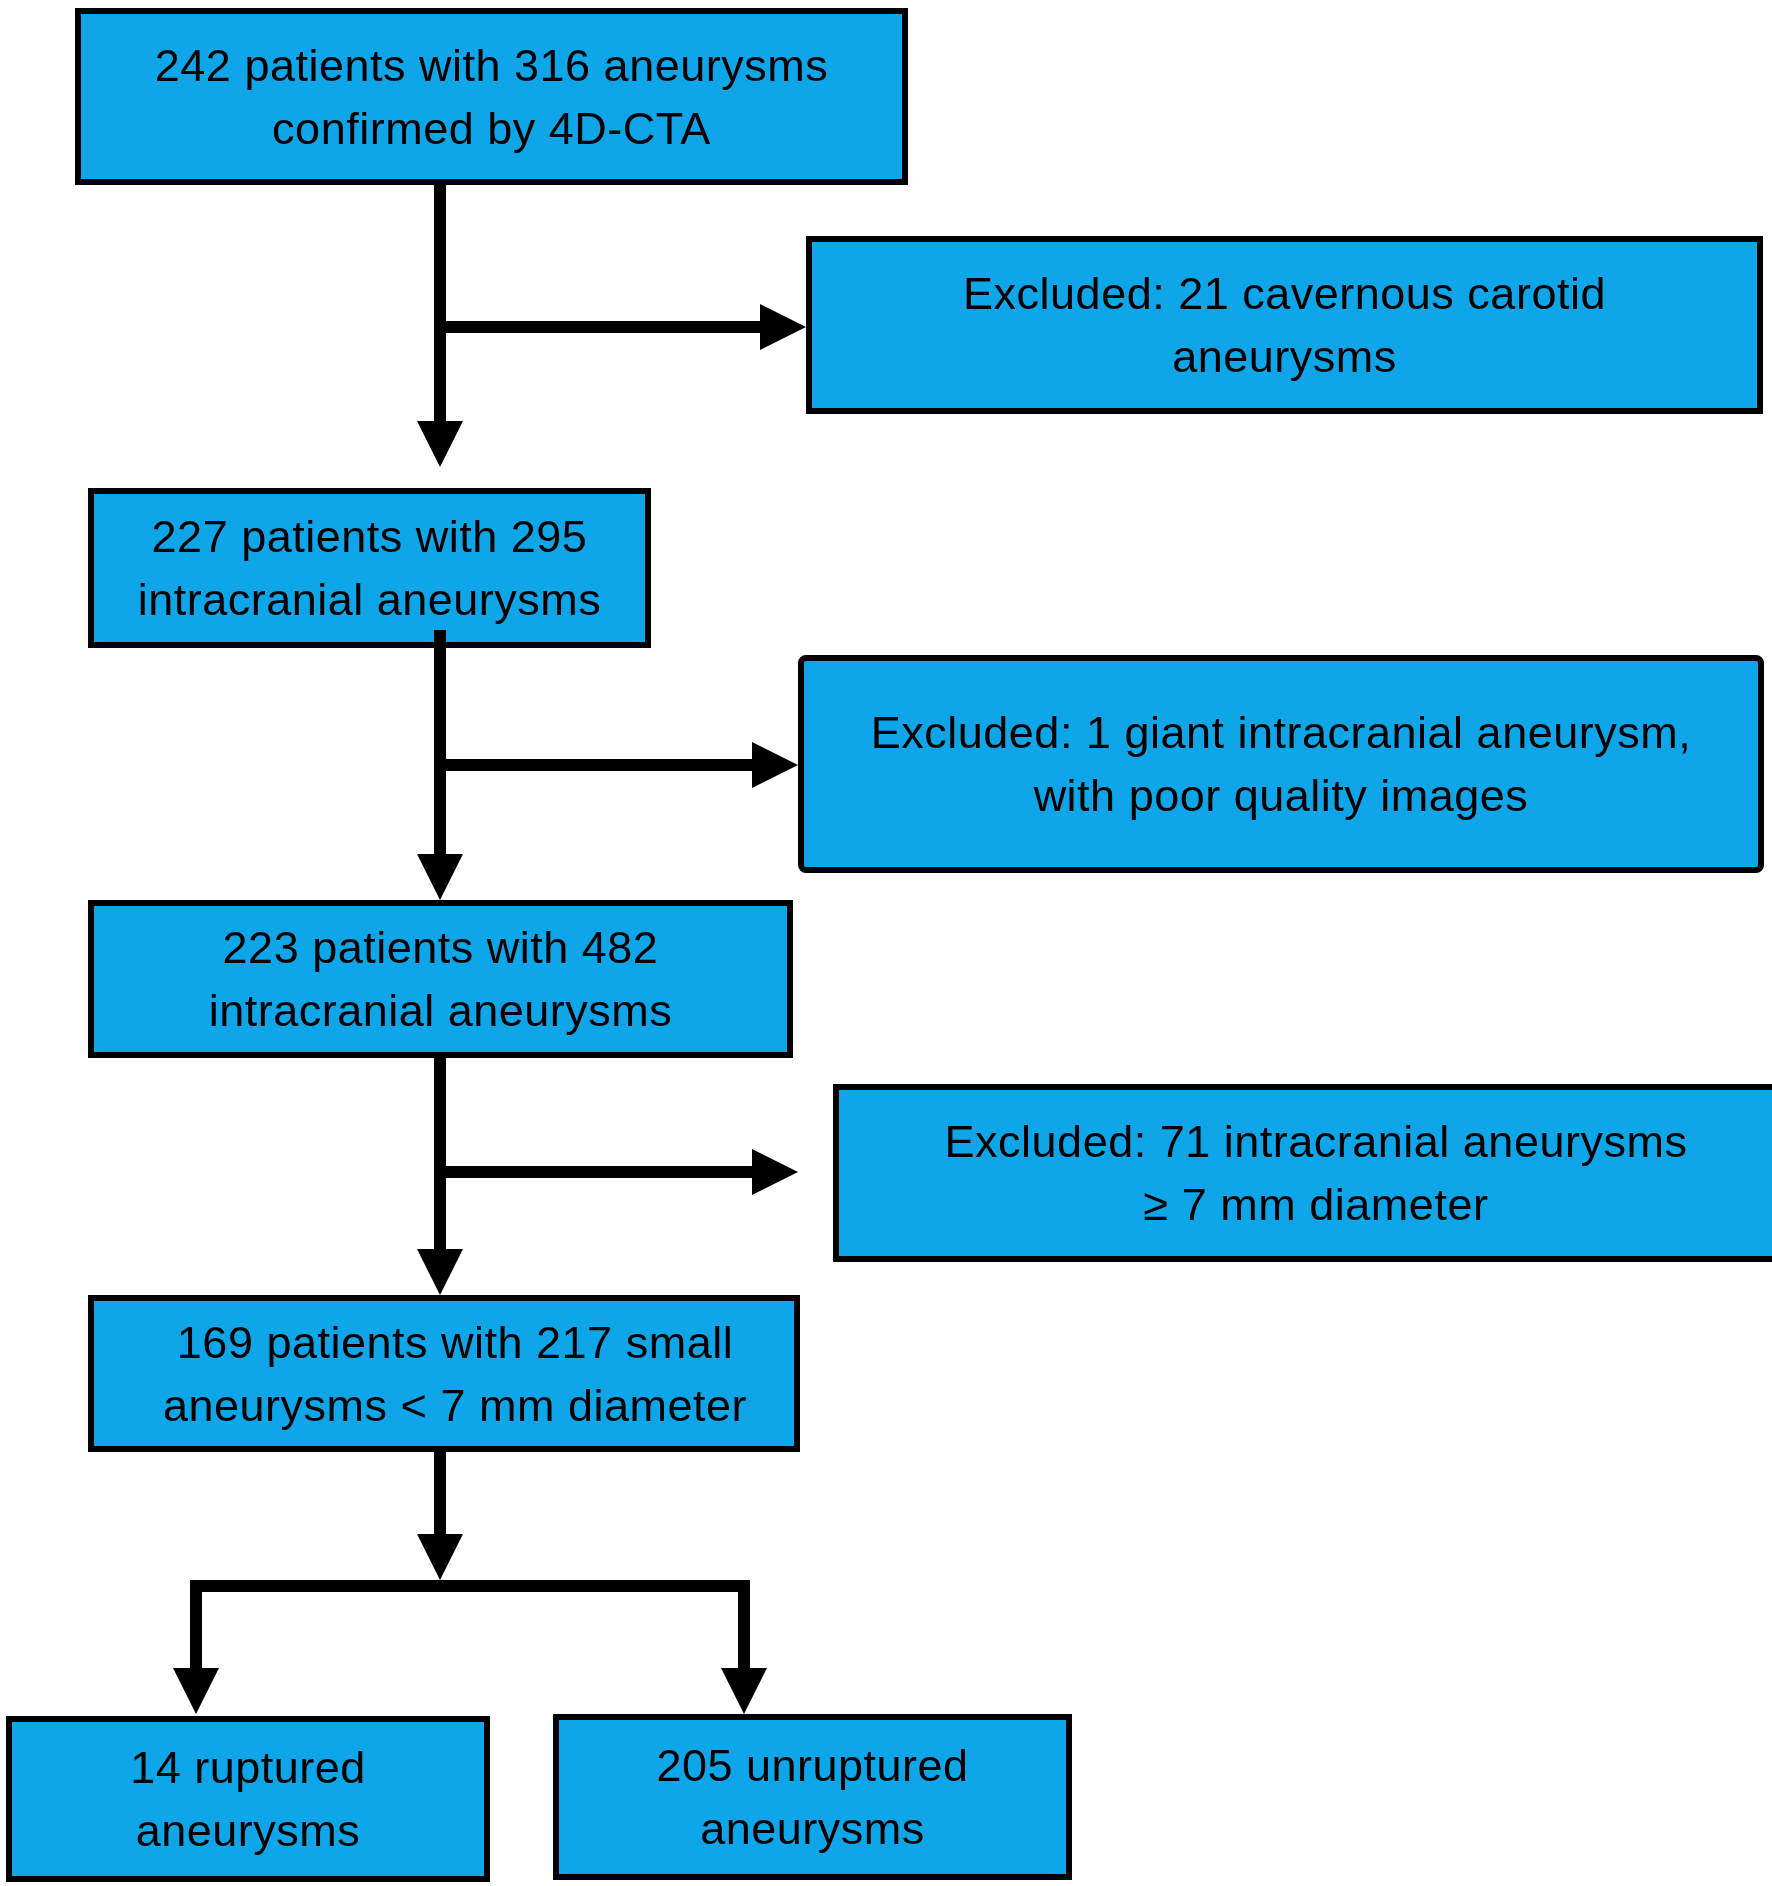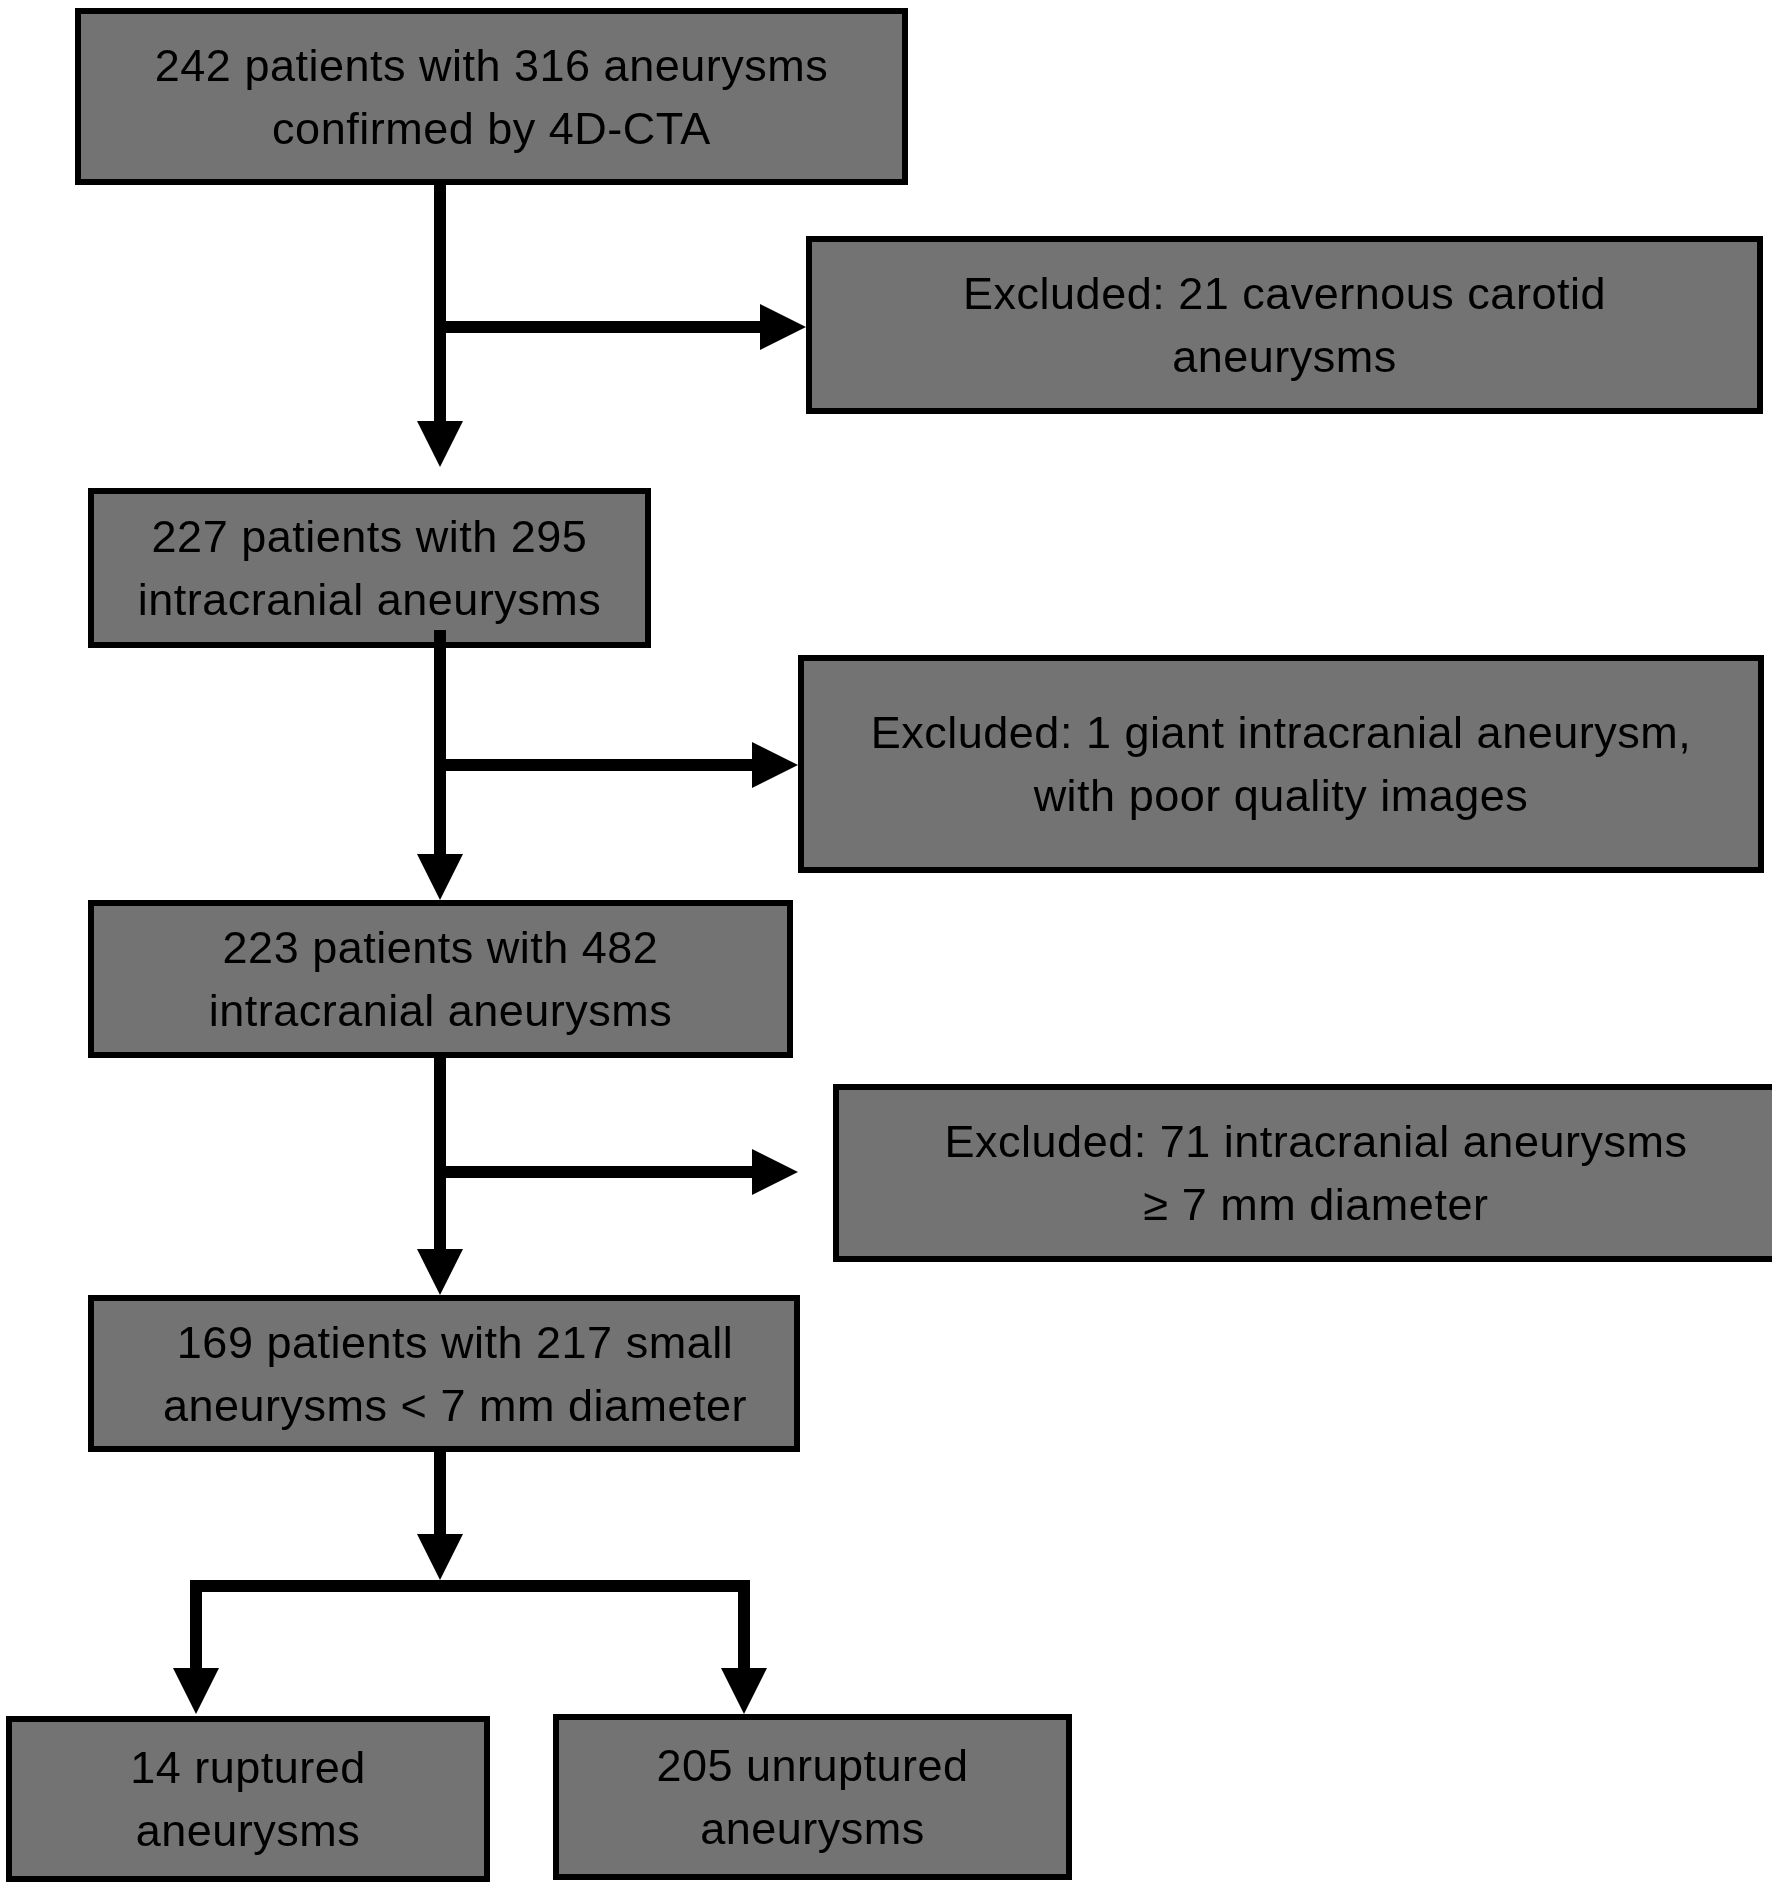--- a/index.html
+++ b/index.html
@@ -8,33 +8,33 @@
     width:1772px;height:1886px;
     background:#ffffff;
     font-family:"Liberation Sans","DejaVu Sans",sans-serif;
     color:#000000;
     overflow:hidden;
   }
   
   .node{
     position:absolute;
     border:6px solid #000000;
-    background:#737373;
+    background:#0ea5e9;
     display:flex;flex-direction:column;
     align-items:center;justify-content:center;
     text-align:center;
     font-size:45px;line-height:63px;
     letter-spacing:0.5px;
     box-sizing:border-box;
   }
   .ln{display:block;white-space:nowrap;}
   .n-enrolled   {left:75px;  top:8px;    width:833px; height:177px;}
   .n-excl1      {left:806px; top:236px;  width:957px; height:178px;}
   .n-295        {left:88px;  top:488px;  width:563px; height:160px;}
-  .n-excl2      {left:798px; top:655px;  width:966px; height:218px;}
+  .n-excl2      {left:798px; top:655px;  width:966px; height:218px;border-radius:8px;}
   .n-288        {left:88px;  top:900px;  width:705px; height:158px;}
   .n-excl3      {left:833px; top:1084px; width:966px; height:178px;}
   .n-small      {left:88px;  top:1295px; width:712px; height:157px;padding-left:22px;}
   .n-ruptured   {left:6px;   top:1716px; width:484px; height:166px;}
   .n-unruptured {left:553px; top:1714px; width:519px; height:166px;}
 
   
   .cline{position:absolute;background:#000000;}
   
   .v1{left:434px; top:185px;  width:12px; height:236px;}

